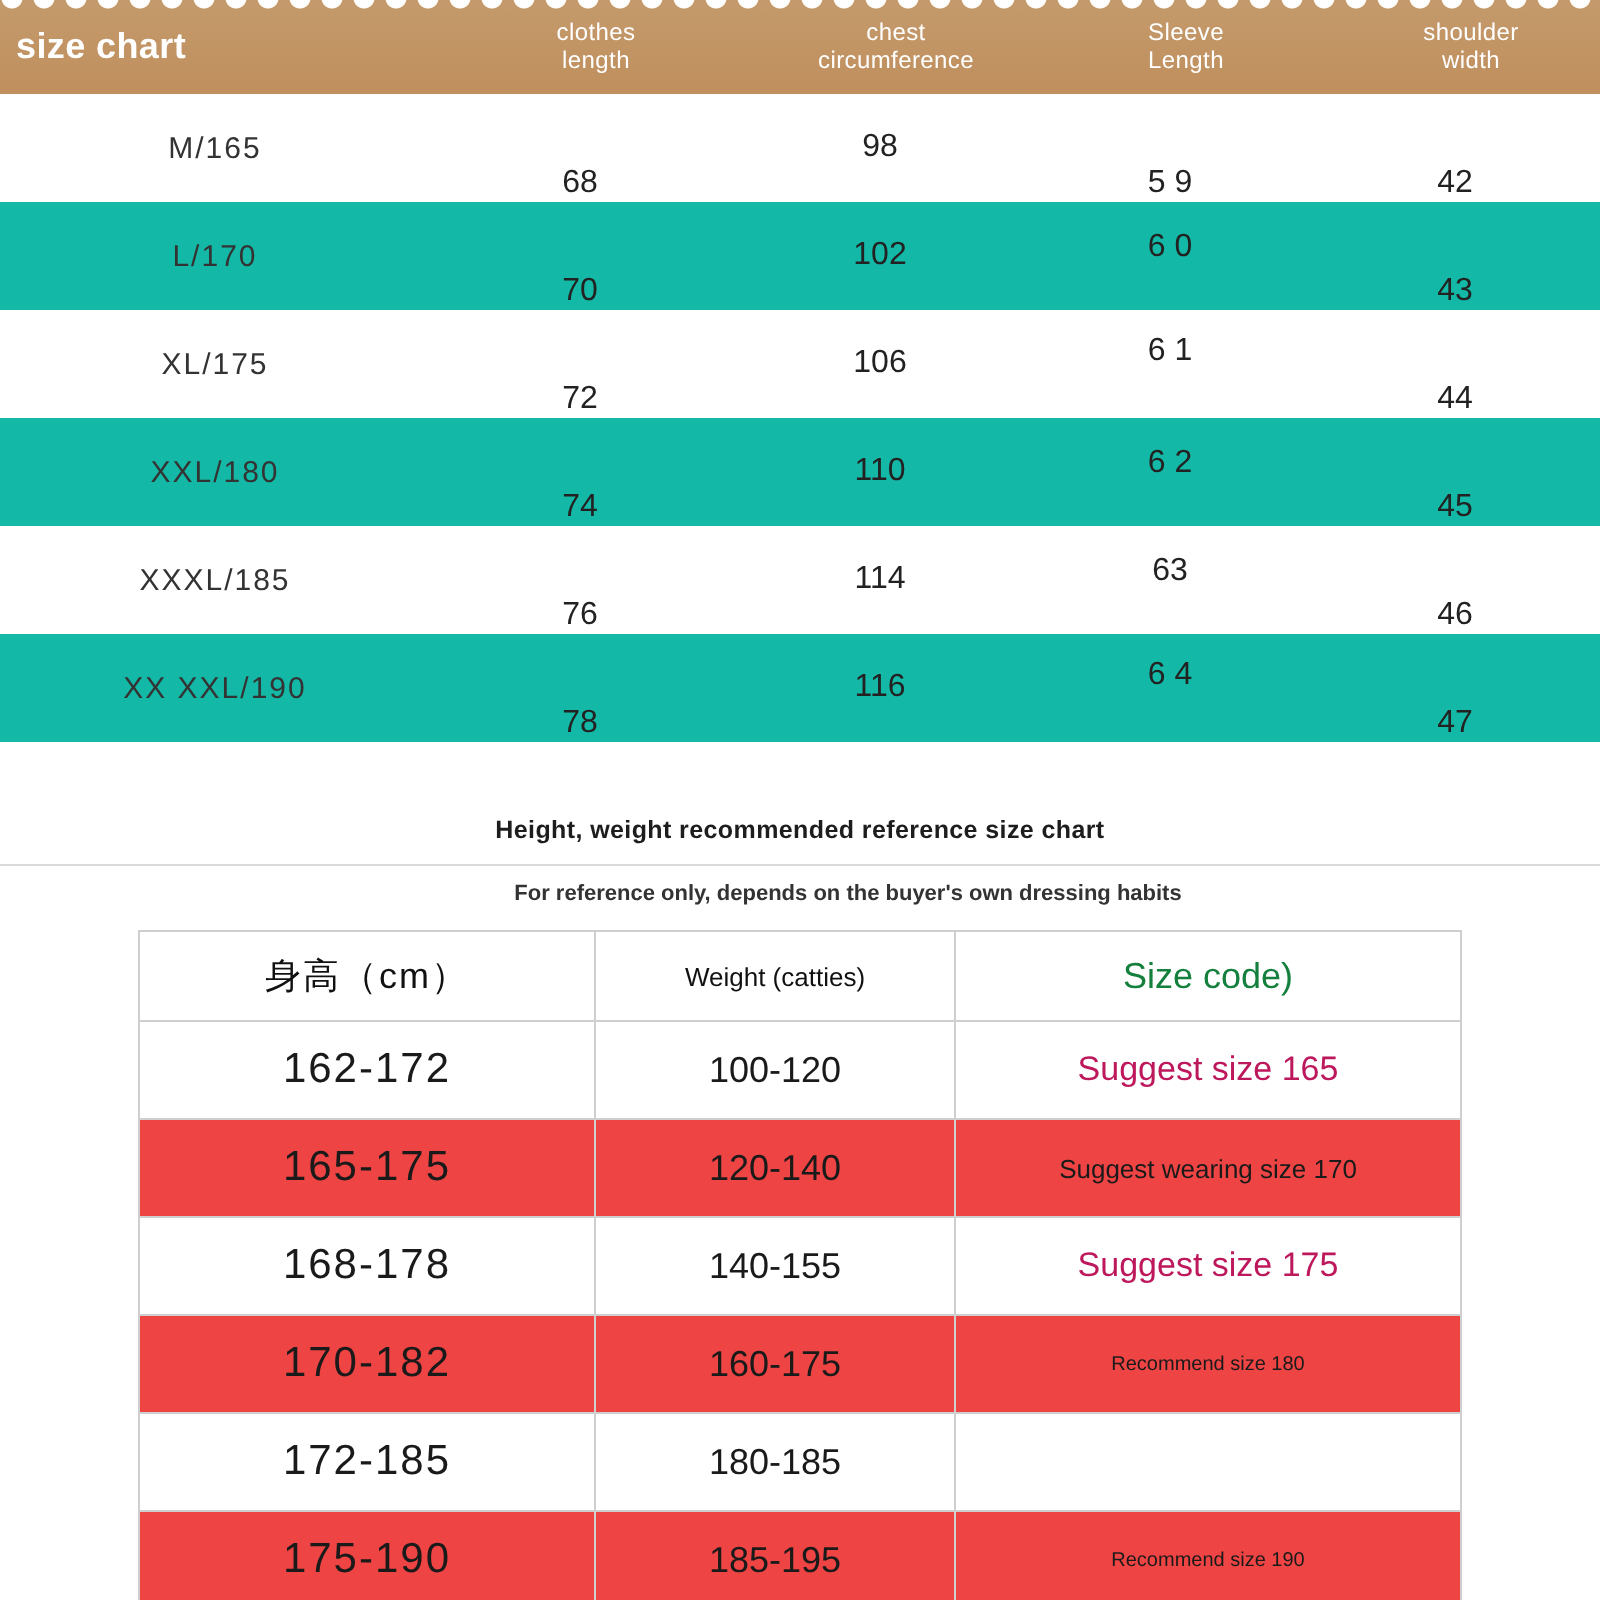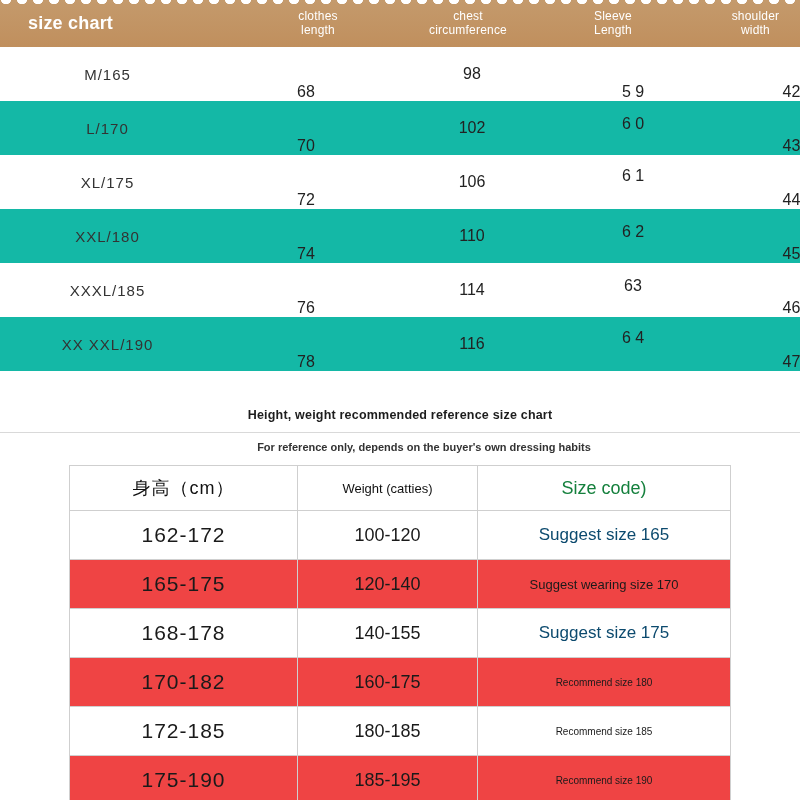--- a/index.html
+++ b/index.html
@@ -46,36 +46,35 @@
     color: #ffffff;
     text-align: center;
     line-height: 1.12;
     font-size: 12px;
     letter-spacing: .2px;
   }
   .th.title {
     font-size: 18px;
     font-weight: 700;
     text-align: left;
-    padding-left: 28px;
+    padding-left: 8px;
   }
 
   
   .c0 { width: 215px; flex: 0 0 215px; }
   .c1 { width: 150px; flex: 0 0 150px; }
   .c2 { width: 150px; flex: 0 0 150px; }
   .c3 { width: 140px; flex: 0 0 140px; }
   .c4 { width: 145px; flex: 0 0 145px; }
 
   .top-row {
     display: flex;
     align-items: center;
     height: 54px;
     font-size: 15px;
-    gap: 16px;
   }
   .top-row.odd  { background: #ffffff; }
   .top-row.even { background: #14b8a6; }
 
   .top-row .cell { text-align: center; }
   .top-row .cell.size {
     font-size: 15px;
     letter-spacing: 1px;
     color: #333;
   }
@@ -144,21 +143,21 @@
   .b-head-cn {
     font-size: 18px;
     color: #111;
     letter-spacing: 1px;
   }
   .b-head-en { font-size: 13px; color: #111; }
   .b-head-big { font-size: 18px; color: #15803d; }
 
   .b-val-l { font-size: 21px; letter-spacing: 1px; color: #1a1a1a; }
   .b-val-m { font-size: 18px; color: #1a1a1a; }
-  .b-val-r-big { font-size: 17px; color: #0c4a6e; }
+  .b-val-r-big { font-size: 17px; color: #be185d; }
   .b-val-r-sm  { font-size: 13px; color: #1a1a1a; }
   .b-val-r-md  { font-size: 10px; color: #1a1a1a; }
 </style>
 </head>
 <body>
 
 <div id="top-chart">
 
   <div class="top-header">
     <div class="th title c0">size chart</div>
@@ -266,21 +265,20 @@
 
   <div class="b-row shade">
     <div class="b-cell b0 b-val-l">170-182</div>
     <div class="b-cell b1 b-val-m">160-175</div>
     <div class="b-cell b2 b-val-r-md">Recommend size 180</div>
   </div>
 
   <div class="b-row">
     <div class="b-cell b0 b-val-l">172-185</div>
     <div class="b-cell b1 b-val-m">180-185</div>
-    <div class="b-cell b2 b-val-r-md">Recommend size 185</div>
   </div>
 
   <div class="b-row shade">
     <div class="b-cell b0 b-val-l">175-190</div>
     <div class="b-cell b1 b-val-m">185-195</div>
     <div class="b-cell b2 b-val-r-md">Recommend size 190</div>
   </div>
 </div>
 
 </body></html>

